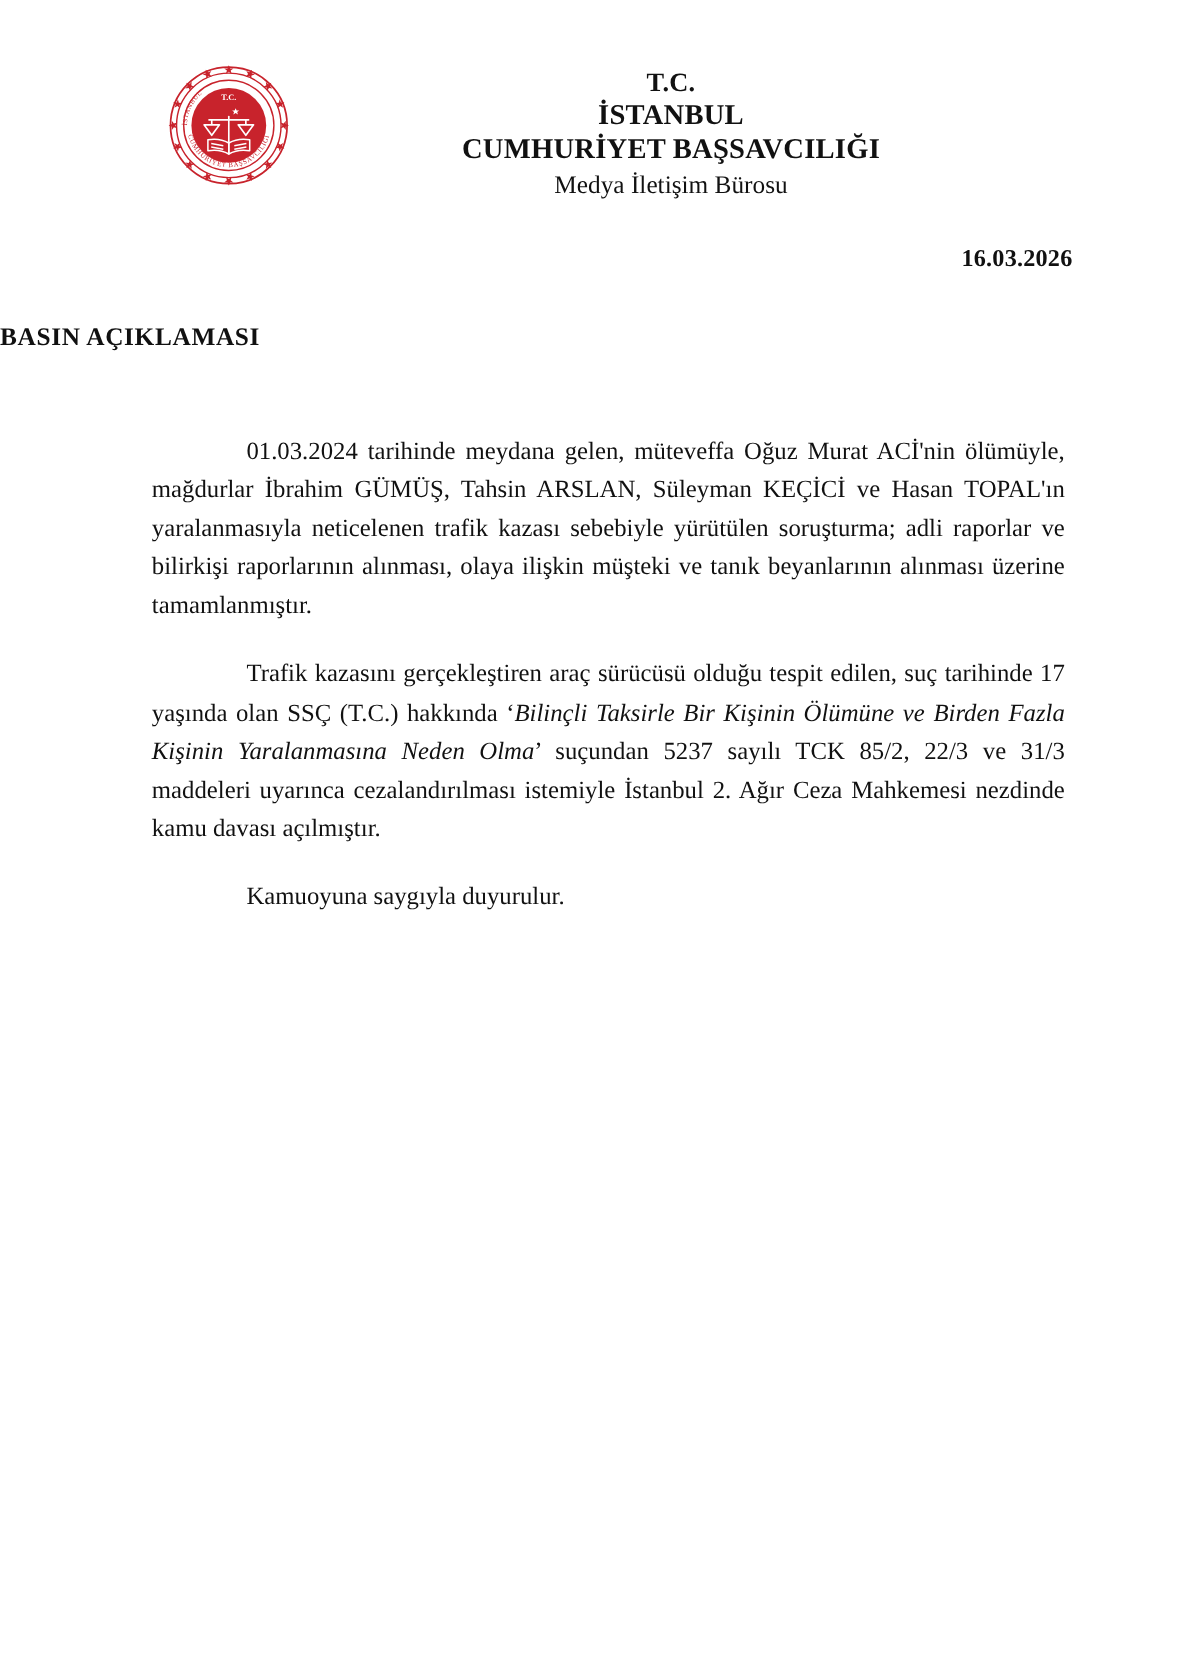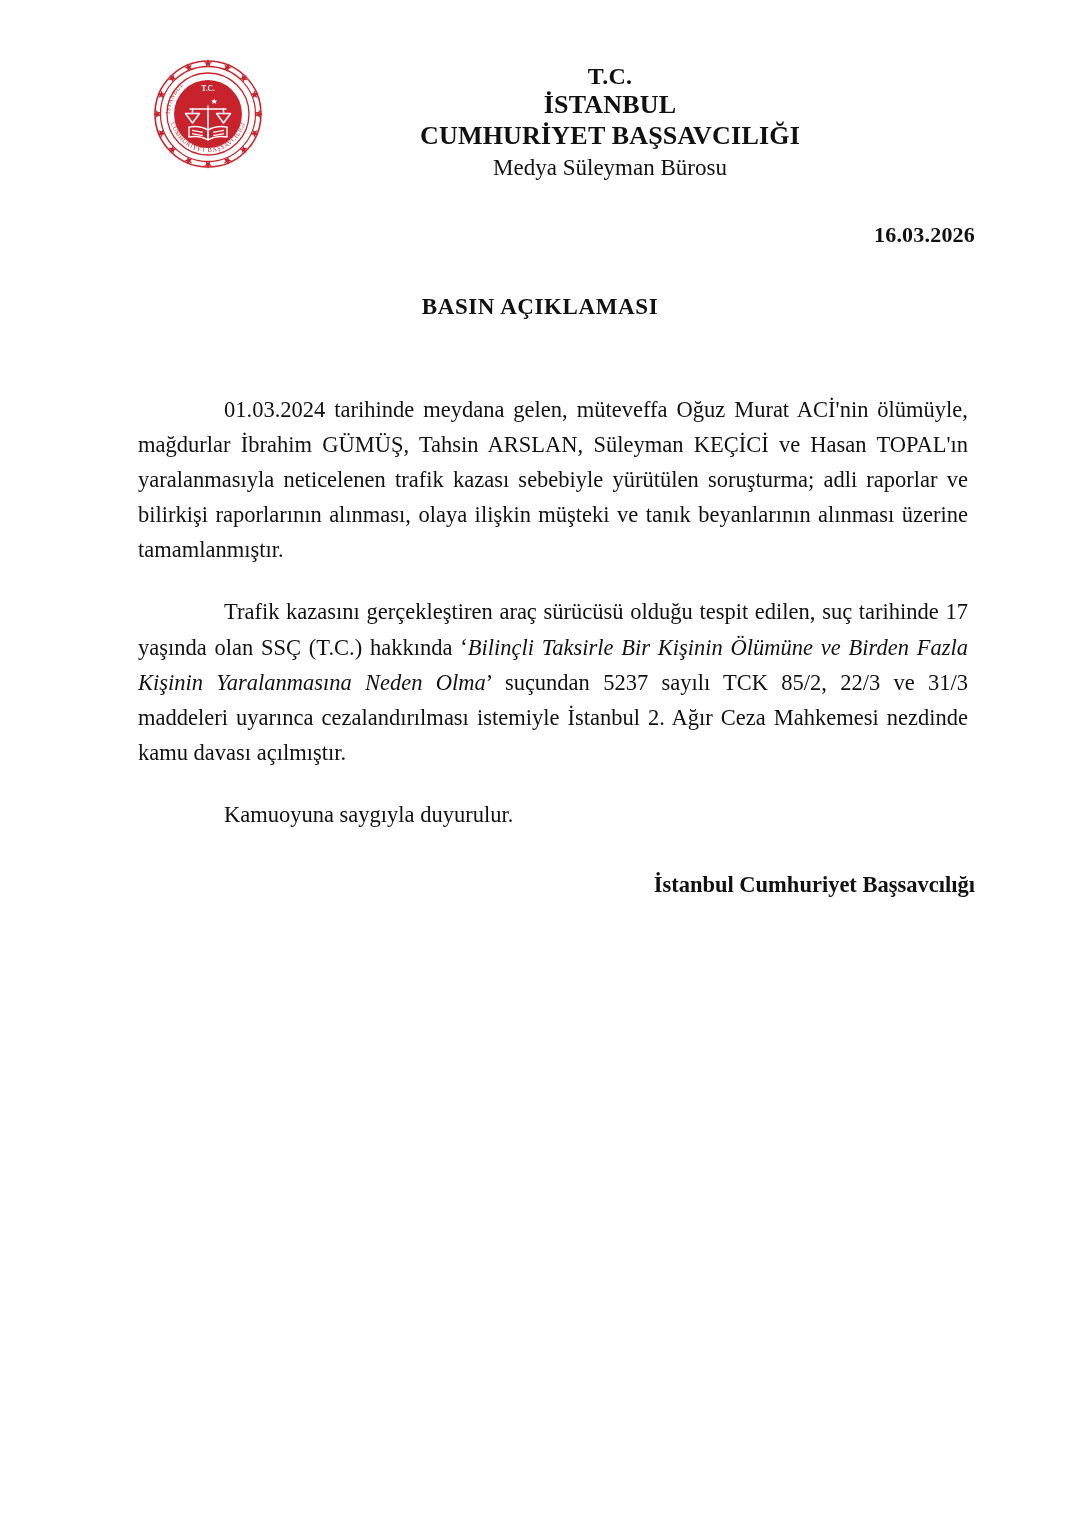--- a/index.html
+++ b/index.html
@@ -68,21 +68,21 @@
     letter-spacing: 0.2px;
     text-align: right;
   }
 
   
   .doc-title {
     position: absolute;
     top: 294px;
     left: 0;
     width: 1080px;
-    text-align: center;
+    text-align: left;
     font-size: 23px;
     font-weight: bold;
     letter-spacing: 0.6px;
   }
 
   
   .body-content {
     position: absolute;
     left: 138px;
     top: 392px;
@@ -218,33 +218,32 @@
           <line x1="67" y1="76.4" x2="78" y2="74.4"></line>
           <line x1="67" y1="79.6" x2="78" y2="77.6"></line>
         </g>
       </svg>
     </div>
 
     <div class="org-block">
       <div class="org-line-1">T.C.</div>
       <div class="org-line-2">İSTANBUL</div>
       <div class="org-line-3">CUMHURİYET BAŞSAVCILIĞI</div>
-      <div class="org-line-4">Medya Süleyman Bürosu</div>
+      <div class="org-line-4">Medya İletişim Bürosu</div>
     </div>
   </div>
 
   <div class="doc-date">16.03.2026</div>
 
   <div class="doc-title">BASIN AÇIKLAMASI</div>
 
   <div class="body-content">
 
 
     <p class="para">01.03.2024 tarihinde meydana gelen, müteveffa Oğuz Murat ACİ'nin ölümüyle, mağdurlar İbrahim GÜMÜŞ, Tahsin ARSLAN, Süleyman KEÇİCİ ve Hasan TOPAL'ın yaralanmasıyla neticelenen trafik kazası sebebiyle yürütülen soruşturma; adli raporlar ve bilirkişi raporlarının alınması, olaya ilişkin müşteki ve tanık beyanlarının alınması üzerine tamamlanmıştır.</p>
 
     <p class="para"><span>Trafik kazasını gerçekleştiren araç sürücüsü olduğu tespit edilen, suç tarihinde 17 yaşında olan SSÇ (T.C.) hakkında ‘</span><span class="emph">Bilinçli Taksirle Bir Kişinin Ölümüne ve Birden Fazla Kişinin Yaralanmasına Neden Olma</span><span>’ suçundan 5237 sayılı TCK 85/2, 22/3 ve 31/3 maddeleri uyarınca cezalandırılması istemiyle İstanbul 2. Ağır Ceza Mahkemesi nezdinde kamu davası açılmıştır.</span></p>
 
     <p class="para last-para">Kamuoyuna saygıyla duyurulur.</p>
   </div>
 
-  <div class="signature">İstanbul Cumhuriyet Başsavcılığı</div>
 
 </div>
 
 </body></html>

